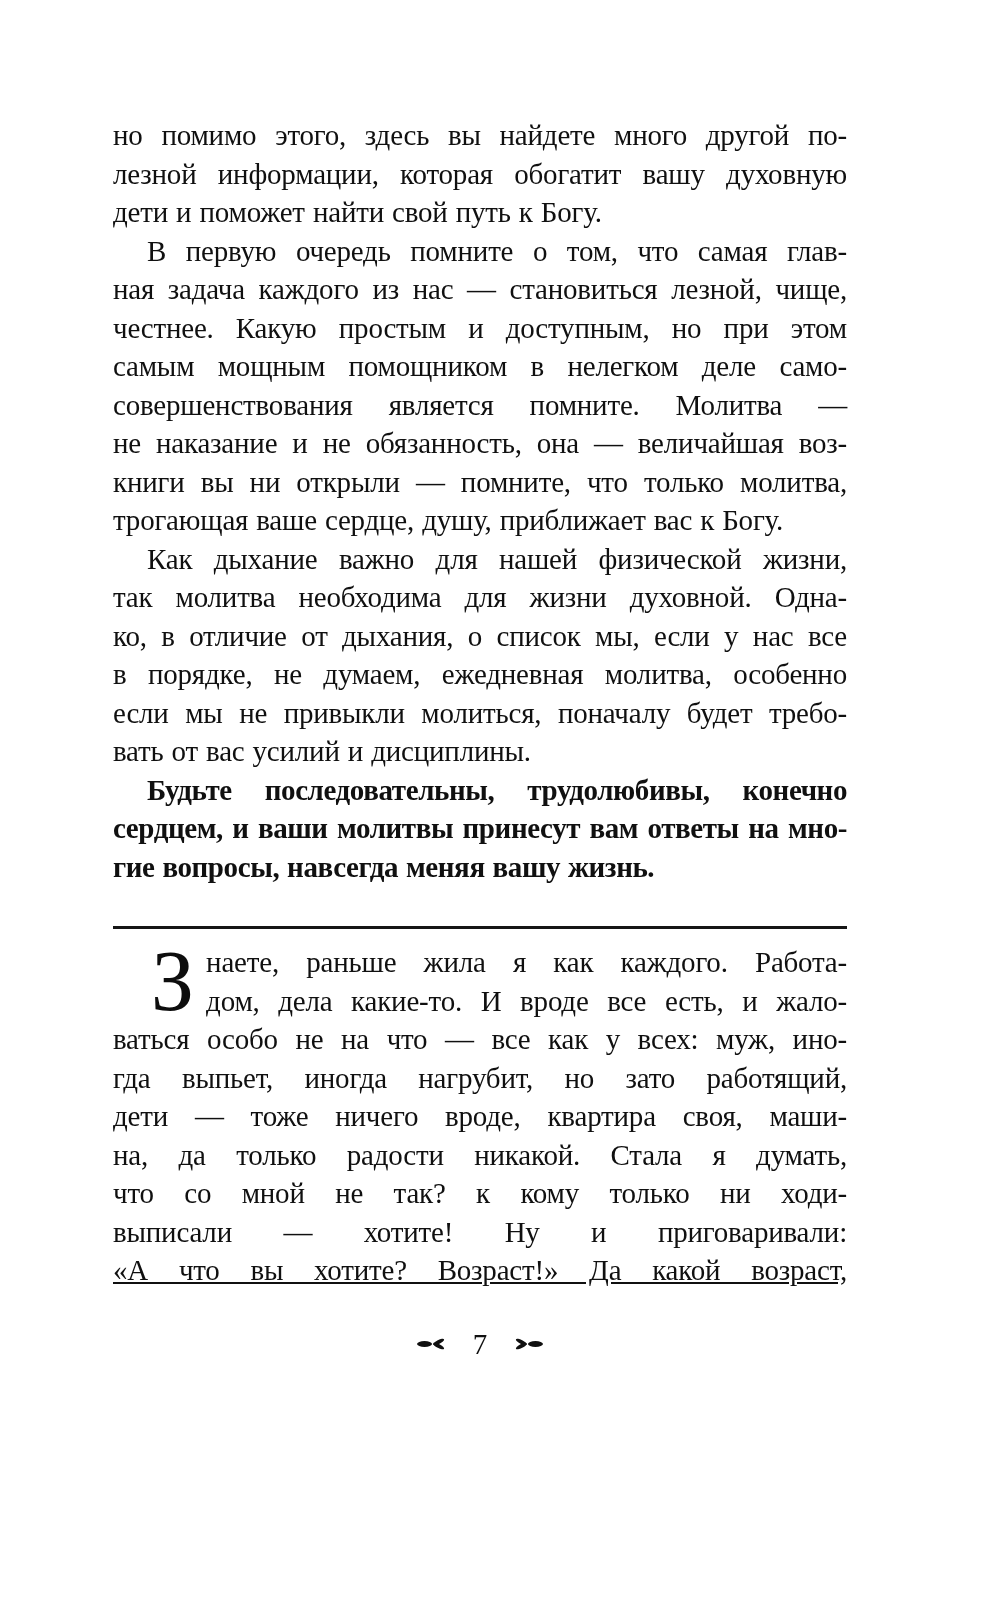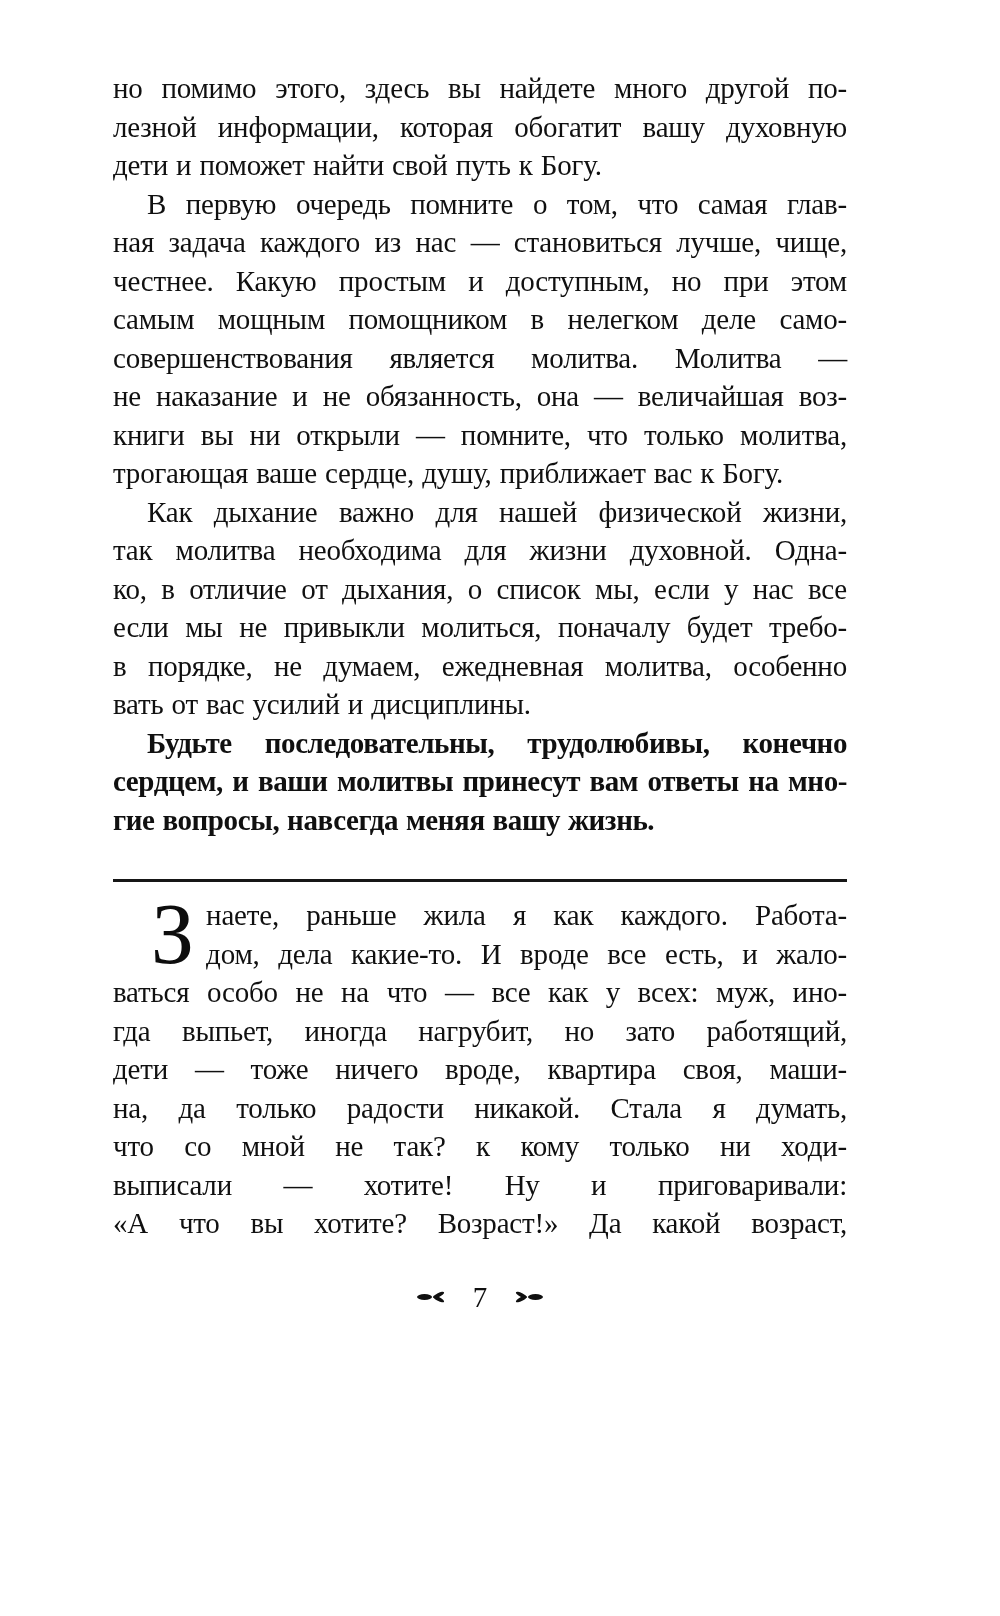--- a/index.html
+++ b/index.html
@@ -7,37 +7,37 @@
     width: 1000px; height: 1616px;
     background: #ffffff;
     font-family: "Liberation Serif", "DejaVu Serif", serif;
   }
   .page {
     position: relative;
     width: 1000px; height: 1616px;
     box-sizing: border-box;
     background: #ffffff;
     color: #101010;
-    padding: 69px 153px 0 113px;
+    padding: 116px 153px 0 113px;
     overflow: hidden;
   }
   .section { display: block; }
   .para { margin: 0; }
   
   .line {
     font-size: 29px;
     line-height: 38.5px;
     letter-spacing: -0.2px;
     text-align: justify;
     text-align-last: justify;
     word-spacing: 1px;
     white-space: normal;
   }
   .para .line:last-child { text-align-last: left; }
-  .para.cont .line:last-child { text-align-last: justify; }
+  .para.cont .line:last-child { text-align-last: justify; text-decoration: underline; }
   .para.indent .line:first-child { text-indent: 34px; }
   .para.bold .line { font-weight: bold; letter-spacing: -0.4px; }
   .divider {
     border: none;
     height: 3px;
     background: #161616;
     margin: 40px 0 14px 0;
   }
   .dropcap {
     float: left;
@@ -66,34 +66,34 @@
 
   <main class="text-block">
     <section class="section">
         <div class="para">
           <div class="line">но помимо этого, здесь вы найдете много другой по-</div>
           <div class="line">лезной информации, которая обогатит вашу духовную</div>
           <div class="line">дети и поможет найти свой путь к Богу.</div>
         </div>
         <div class="para indent">
           <div class="line">В первую очередь помните о том, что самая глав-</div>
-          <div class="line">ная задача каждого из нас — становиться лучше, чище,</div>
+          <div class="line">ная задача каждого из нас — становиться лезной, чище,</div>
           <div class="line">честнее. Какую простым и доступным, но при этом</div>
           <div class="line">самым мощным помощником в нелегком деле само-</div>
-          <div class="line">совершенствования является молитва. Молитва —</div>
+          <div class="line">совершенствования является помните. Молитва —</div>
           <div class="line">не наказание и не обязанность, она — величайшая воз-</div>
           <div class="line">книги вы ни открыли — помните, что только молитва,</div>
           <div class="line">трогающая ваше сердце, душу, приближает вас к Богу.</div>
         </div>
         <div class="para indent">
           <div class="line">Как дыхание важно для нашей физической жизни,</div>
           <div class="line">так молитва необходима для жизни духовной. Одна-</div>
           <div class="line">ко, в отличие от дыхания, о список мы, если у нас все</div>
+          <div class="line">в порядке, не думаем, ежедневная молитва, особенно</div>
           <div class="line">если мы не привыкли молиться, поначалу будет требо-</div>
-          <div class="line">в порядке, не думаем, ежедневная молитва, особенно</div>
           <div class="line">вать от вас усилий и дисциплины.</div>
         </div>
         <div class="para indent bold">
           <div class="line">Будьте последовательны, трудолюбивы, конечно</div>
           <div class="line">сердцем, и ваши молитвы принесут вам ответы на мно-</div>
           <div class="line">гие вопросы, навсегда меняя вашу жизнь.</div>
         </div>
       </section>
 
     <hr class="divider">

